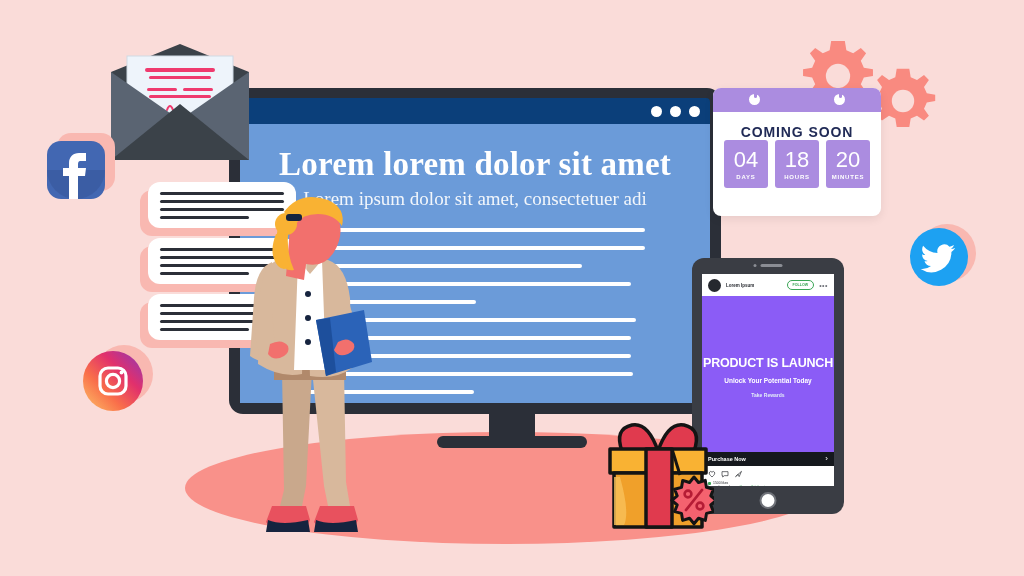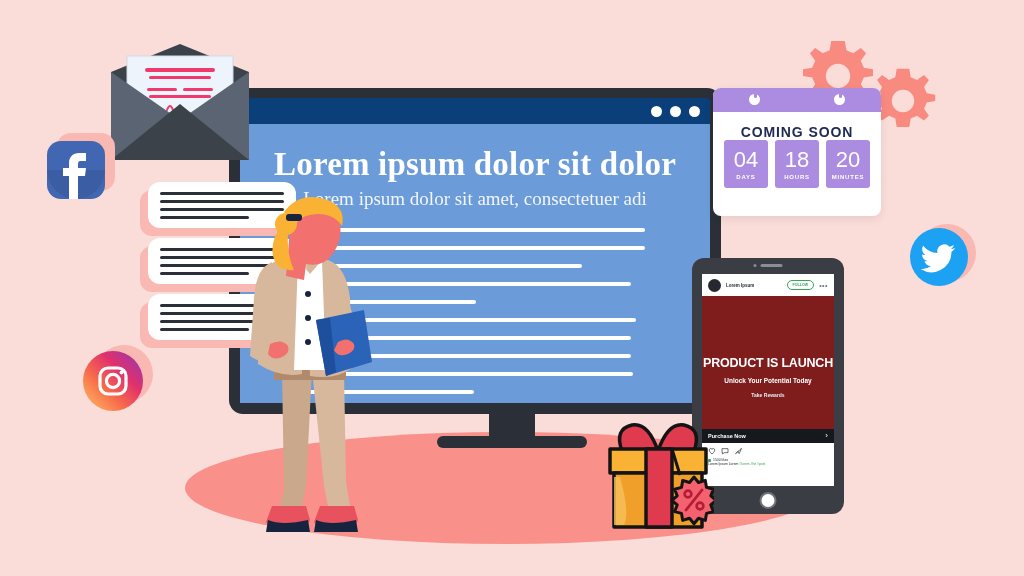--- a/index.html
+++ b/index.html
@@ -92,21 +92,21 @@
   .tb-cam b{display:block;width:22px;height:3px;background:#8a8d94;border-radius:2px;}
   .tb-screen{position:absolute;left:10px;top:16px;right:10px;bottom:28px;background:#ffffff;overflow:hidden;}
   .tb-home{position:absolute;left:50%;transform:translateX(-50%);bottom:5px;width:17px;height:17px;border-radius:50%;background:#ffffff;border:2px solid #6f7279;box-sizing:border-box;}
 
   .post-head{height:22px;display:flex;align-items:center;padding:0 6px;gap:5px;background:#fff;}
   .pf-avatar{width:13px;height:13px;border-radius:50%;background:#25282e;flex:none;}
   .pf-name{font-size:4.5px;color:#25282e;font-weight:700;flex:1;}
   .pf-follow{font-size:3.6px;color:#3aa655;border:1px solid #3aa655;border-radius:6px;padding:2px 5px;font-weight:700;}
   .pf-more{font-size:7px;color:#6f7279;letter-spacing:.5px;}
 
-  .post-body{background:#7f1d1d;height:133px;position:relative;}
+  .post-body{background:#8b5cf6;height:156px;position:relative;}
   .pb-title{position:absolute;left:0;right:0;top:60px;text-align:center;font-size:12.5px;font-weight:700;color:#ffffff;letter-spacing:-.2px;}
   .pb-sub{position:absolute;left:0;right:0;top:81px;text-align:center;font-size:6.5px;color:#ffffff;font-weight:700;}
   .pb-sub2{position:absolute;left:0;right:0;top:96px;text-align:center;font-size:5px;color:#e3ecf7;font-weight:700;}
 
   .post-bar{height:14px;background:#15181d;display:flex;align-items:center;justify-content:space-between;padding:0 6px;}
   .pbar-t{font-size:5.5px;color:#ffffff;font-weight:700;}
   .pbar-c{font-size:8px;color:#ffffff;line-height:1;}
 
   .post-foot{background:#ffffff;padding:4px 6px;}
   .pf-icons{display:flex;gap:5px;align-items:center;margin-bottom:3px;}
@@ -147,21 +147,21 @@
   </div>
 
   <div class="monitor">
     <div class="monitor-frame"></div>
     <div class="monitor-titlebar">
       <span class="dot"></span>
       <span class="dot"></span>
       <span class="dot"></span>
     </div>
     <div class="monitor-screen">
-      <div class="hero-title">Lorem ipsum dolor sit dolor</div>
+      <div class="hero-title">Lorem lorem dolor sit amet</div>
       <div class="hero-sub">Lorem ipsum dolor sit amet, consectetuer adi</div>
       <div class="lines" id="placeholder-lines">
           <div class="ln" style="width: 340px; margin-left: auto;"></div>
           <div class="ln" style="width: 340px; margin-left: auto;"></div>
           <div class="ln" style="width: 334px; margin-left: 8px;"></div>
           <div class="ln" style="width: 312px; margin-left: auto;"></div>
           <div class="ln" style="width: 168px; margin-left: 68px;"></div>
           <div class="ln" style="width: 322px; margin-left: auto;"></div>
           <div class="ln" style="width: 312px; margin-left: auto;"></div>
           <div class="ln" style="width: 312px; margin-left: auto;"></div>

